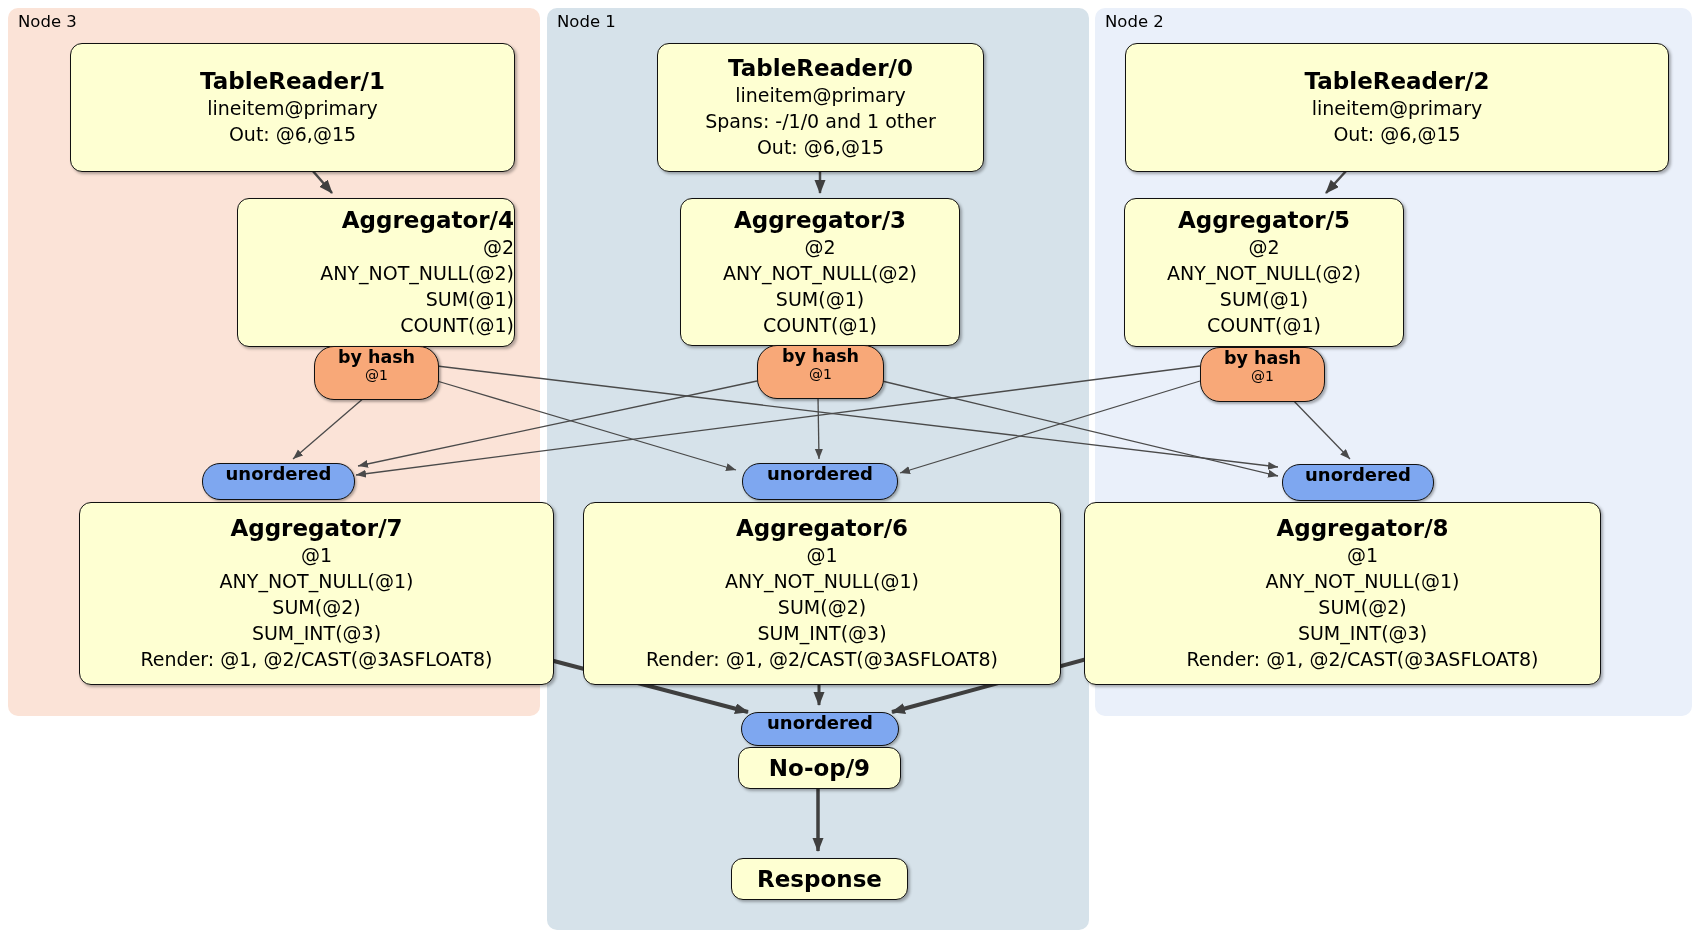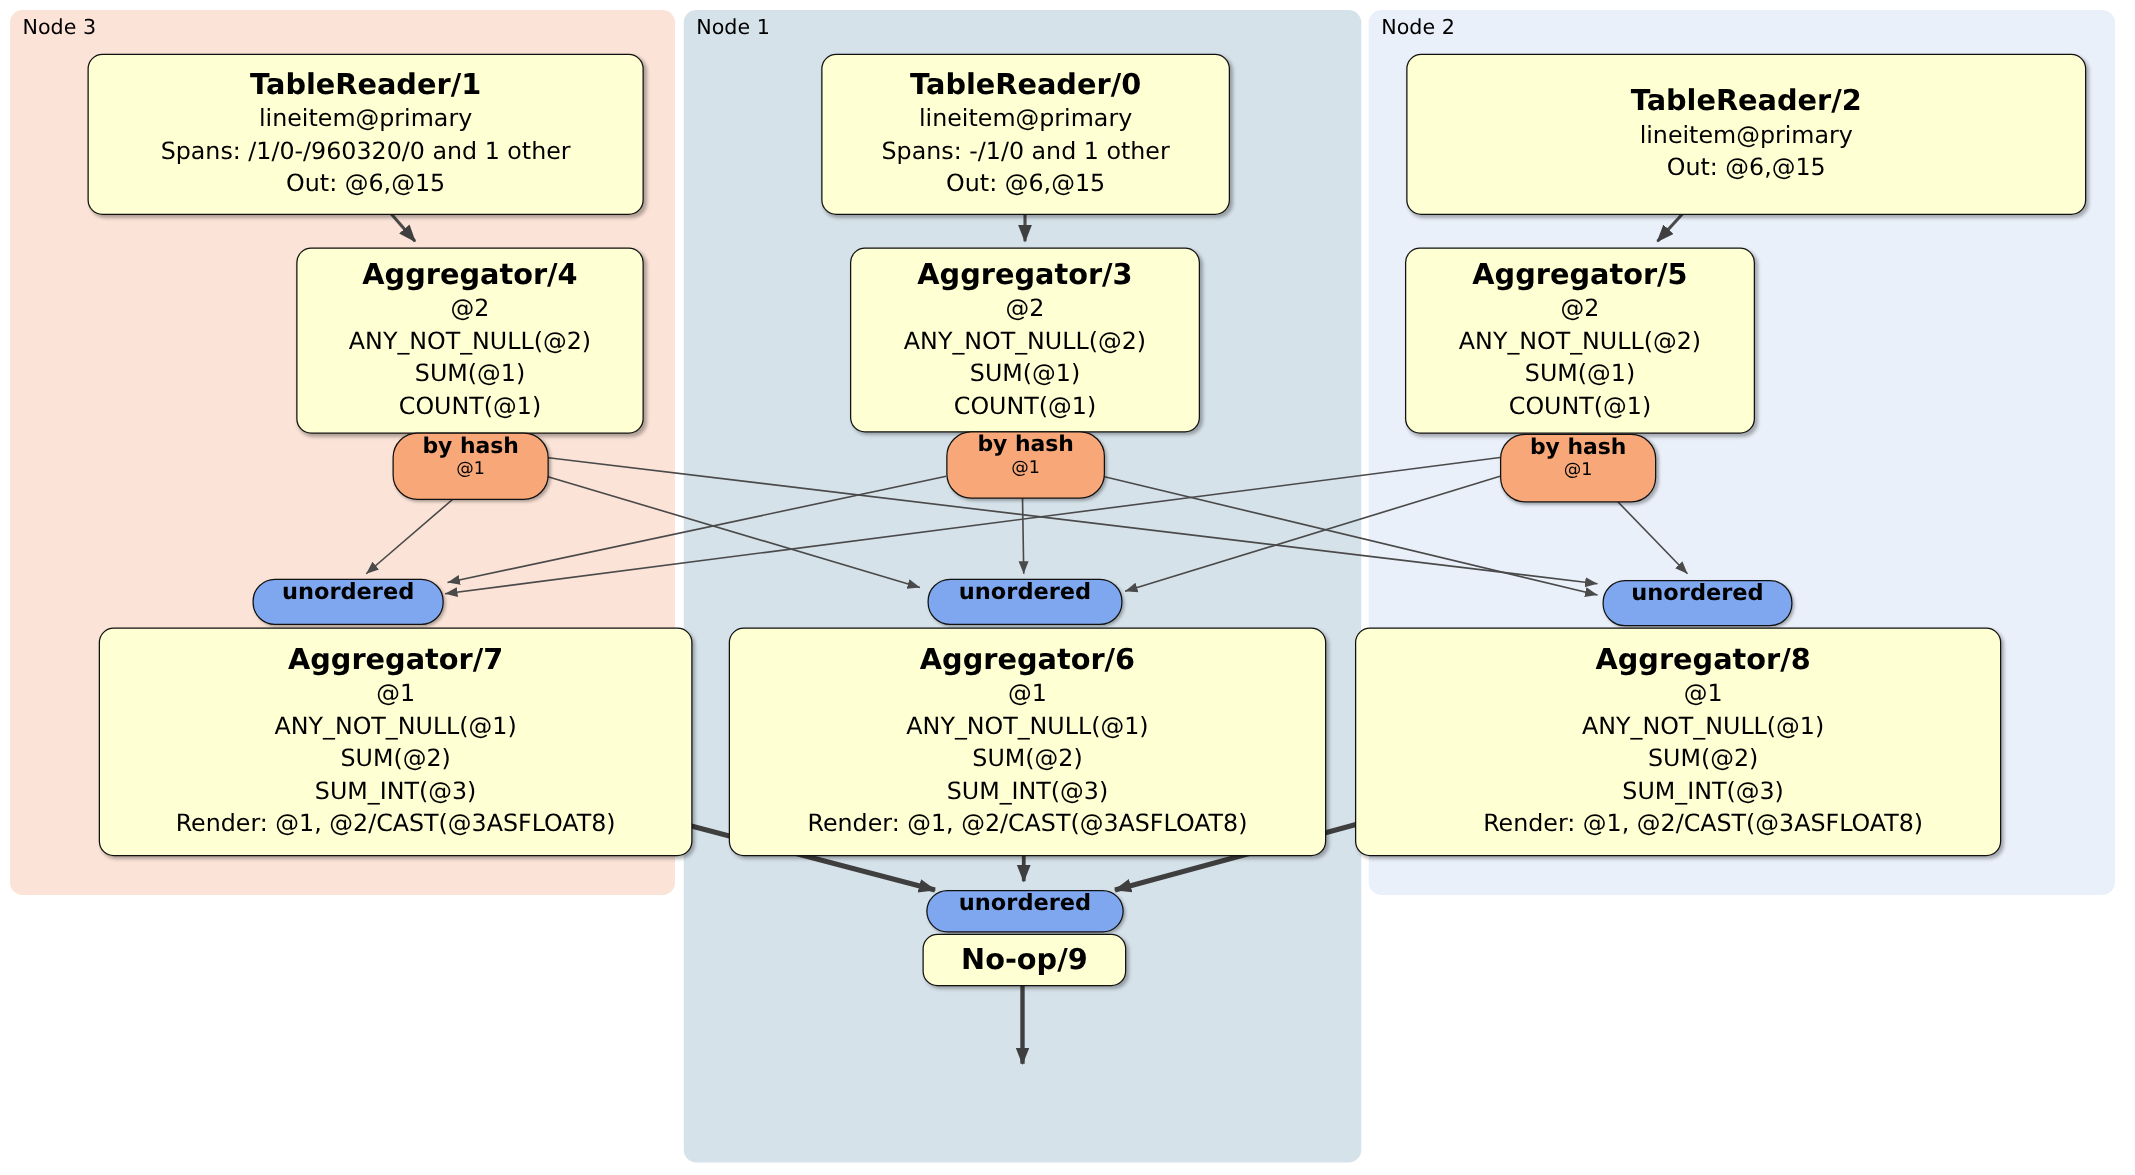--- a/index.html
+++ b/index.html
@@ -70,36 +70,35 @@
     <line x1="512" y1="650" x2="748" y2="712" stroke="#3f3f3f" stroke-width="4" marker-end="url(#ah-t)"></line>
     <line x1="819" y1="683" x2="819" y2="705" stroke="#3f3f3f" stroke-width="3" marker-end="url(#ah-t)"></line>
     <line x1="1120" y1="650" x2="892" y2="712" stroke="#3f3f3f" stroke-width="4" marker-end="url(#ah-t)"></line>
 
     <line x1="818" y1="787" x2="818" y2="851" stroke="#3f3f3f" stroke-width="3.5" marker-end="url(#ah-t)"></line>
   </svg>
 
   <div class="proc" style="left:70px;top:43px;width:443px;height:127px;">
     <div class="proc-title">TableReader/1</div>
     <div class="proc-line">lineitem@primary</div>
-    <div class="proc-line">Spans: /1/0-/960320/0 and 1 other</div>
     <div class="proc-line">Out: @6,@15</div>
   </div>
   <div class="proc" style="left:657px;top:43px;width:325px;height:127px;">
     <div class="proc-title">TableReader/0</div>
     <div class="proc-line">lineitem@primary</div>
     <div class="proc-line">Spans: -/1/0 and 1 other</div>
     <div class="proc-line">Out: @6,@15</div>
   </div>
   <div class="proc" style="left:1125px;top:43px;width:542px;height:127px;">
     <div class="proc-title">TableReader/2</div>
     <div class="proc-line">lineitem@primary</div>
     <div class="proc-line">Out: @6,@15</div>
   </div>
 
-  <div class="proc" style="left:237px;top:198px;width:276px;height:147px;">
+  <div class="proc" style="left:237px;top:198px;width:276px;height:147px;align-items:flex-end;">
     <div class="proc-title">Aggregator/4</div>
     <div class="proc-line">@2</div>
     <div class="proc-line">ANY_NOT_NULL(@2)</div>
     <div class="proc-line">SUM(@1)</div>
     <div class="proc-line">COUNT(@1)</div>
   </div>
   <div class="proc" style="left:680px;top:198px;width:278px;height:146px;">
     <div class="proc-title">Aggregator/3</div>
     <div class="proc-line">@2</div>
     <div class="proc-line">ANY_NOT_NULL(@2)</div>
@@ -161,14 +160,17 @@
     <div class="proc-line">SUM_INT(@3)</div>
     <div class="proc-line">Render: @1, @2/CAST(@3ASFLOAT8)</div>
   </div>
 
   <div class="pill sync" style="left:741px;top:712px;width:156px;height:32px;">
     <div class="sync-label">unordered</div>
   </div>
   <div class="proc" style="left:738px;top:747px;width:161px;height:40px;">
     <div class="proc-title">No-op/9</div>
   </div>
+  <div class="proc" style="left:731px;top:858px;width:175px;height:40px;">
+    <div class="proc-title">Response</div>
+  </div>
 
 </div>
 
 </body></html>

